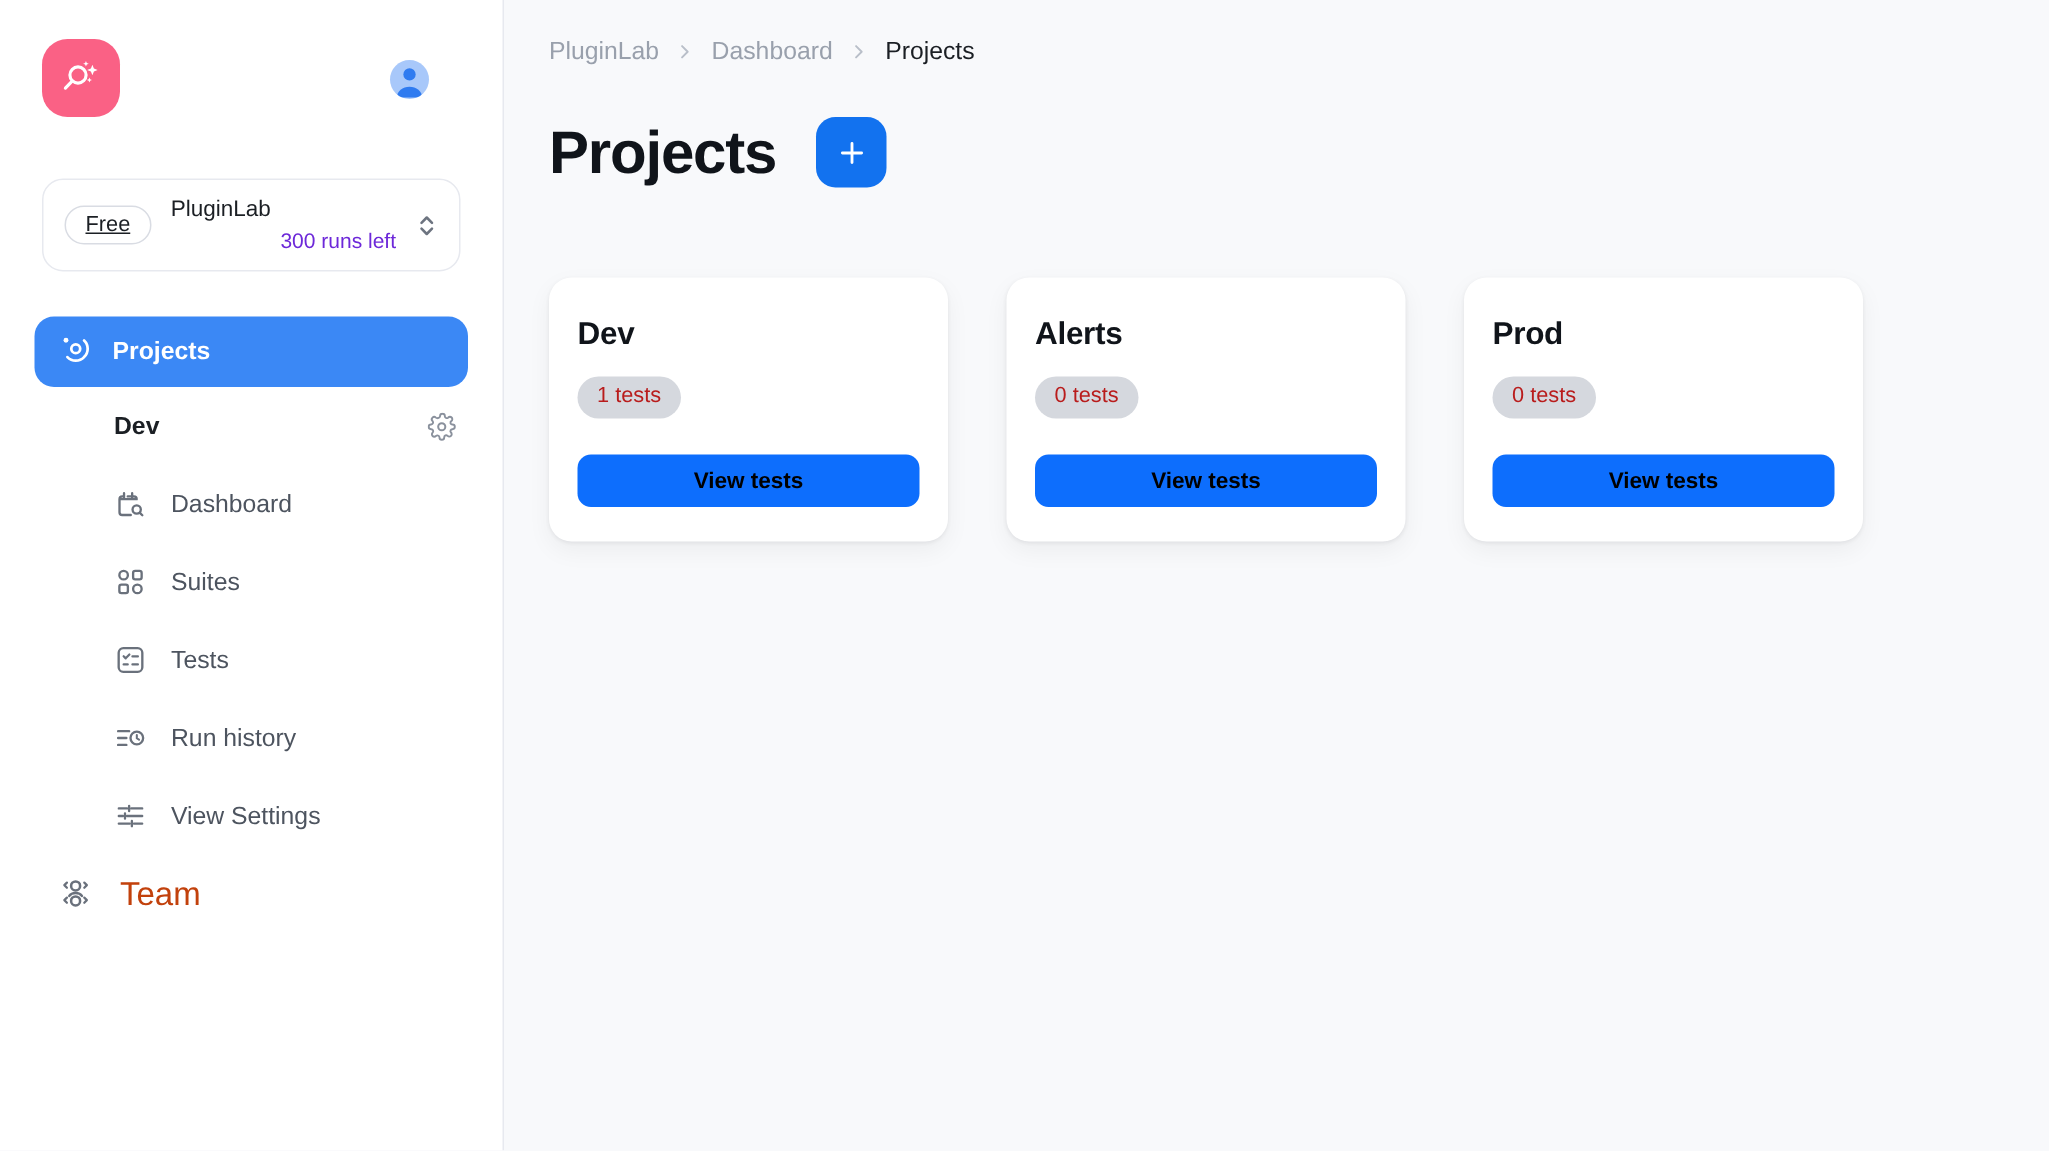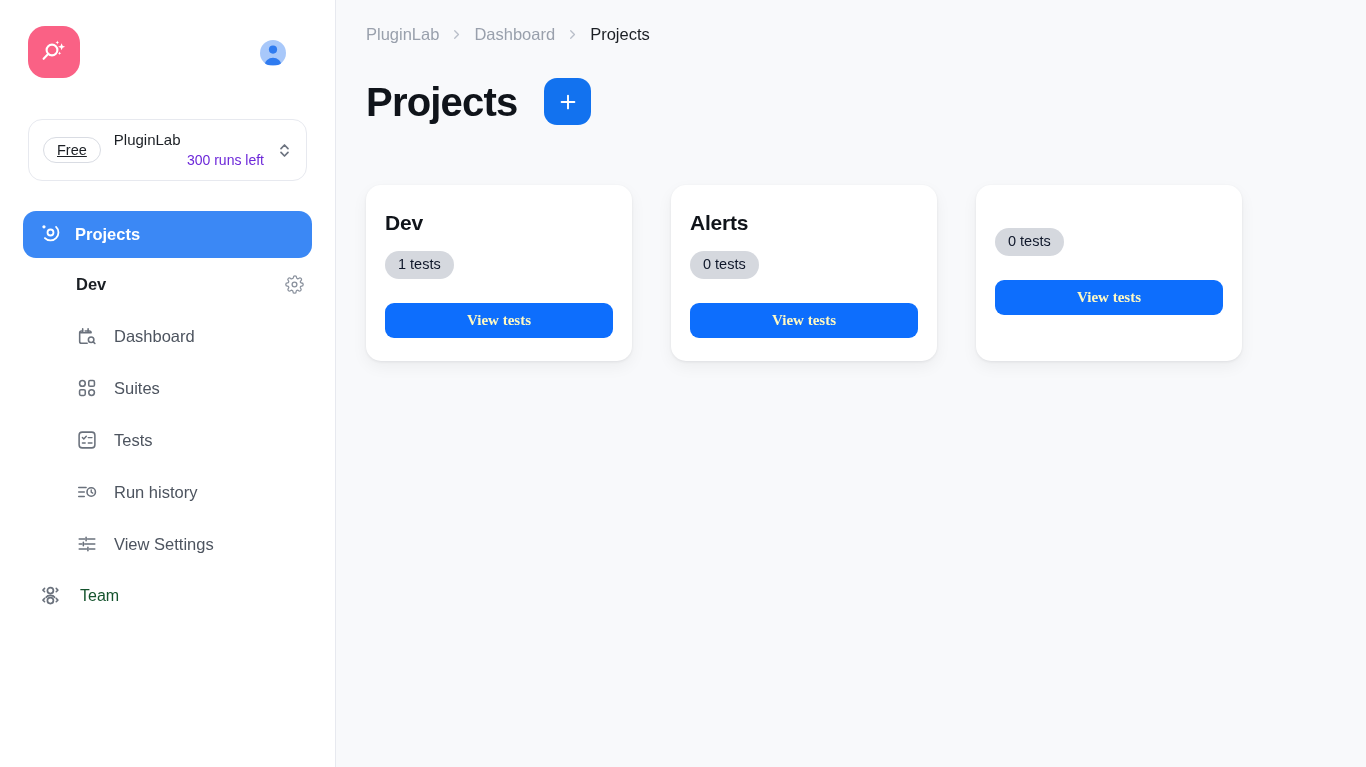--- a/index.html
+++ b/index.html
@@ -178,22 +178,22 @@
     display: flex;
     align-items: center;
     gap: 16px;
     height: 52px;
     cursor: pointer;
     padding-left: 38px;
     margin-top: 0px;
   }
 
   .nav-team .ni-label {
-    font-size: 16px;
-    color: #14532d;
+    font-size: 22px;
+    color: #c2410c;
   }
 
   .nav-team .ni-icon { display: flex; color: #6a717c; flex: 0 0 26px; }
 
   
   .main {
     flex: 1;
     height: 767px;
     background: #f8f9fb;
     padding: 0 0 0 30px;
@@ -273,39 +273,39 @@
     font-weight: 700;
     color: #10141a;
     line-height: 1.1;
     letter-spacing: -0.2px;
   }
 
   .card-badge {
     display: inline-block;
     margin-top: 17px;
     background: #d5d8de;
-    color: #0f172a;
+    color: #b91c1c;
     border-radius: 999px;
     padding: 6px 13px;
     font-size: 14.5px;
     line-height: 1.1;
   }
 
   .card-btn {
     display: block;
     width: 100%;
     margin-top: 24px;
     height: 35px;
     border: none;
     border-radius: 9px;
     background: #0d6efd;
-    color: #fef9c3;
+    color: #000000;
     font-size: 15px;
     font-weight: 700;
-    font-family: Liberation Serif, serif;
+    font-family: Liberation Sans, sans-serif;
     cursor: pointer;
   }
 </style>
 </head>
 <body>
 
 <div class="app">
 
   <aside class="sidebar">
 
@@ -484,20 +484,21 @@
         <button class="card-btn">View tests</button>
       </div>
 
       <div class="card">
         <div class="card-title">Alerts</div>
         <div class="card-badge">0 tests</div>
         <button class="card-btn">View tests</button>
       </div>
 
       <div class="card">
+        <div class="card-title">Prod</div>
         <div class="card-badge">0 tests</div>
         <button class="card-btn">View tests</button>
       </div>
 
     </div>
 
   </main>
 </div>
 
 </body></html>

